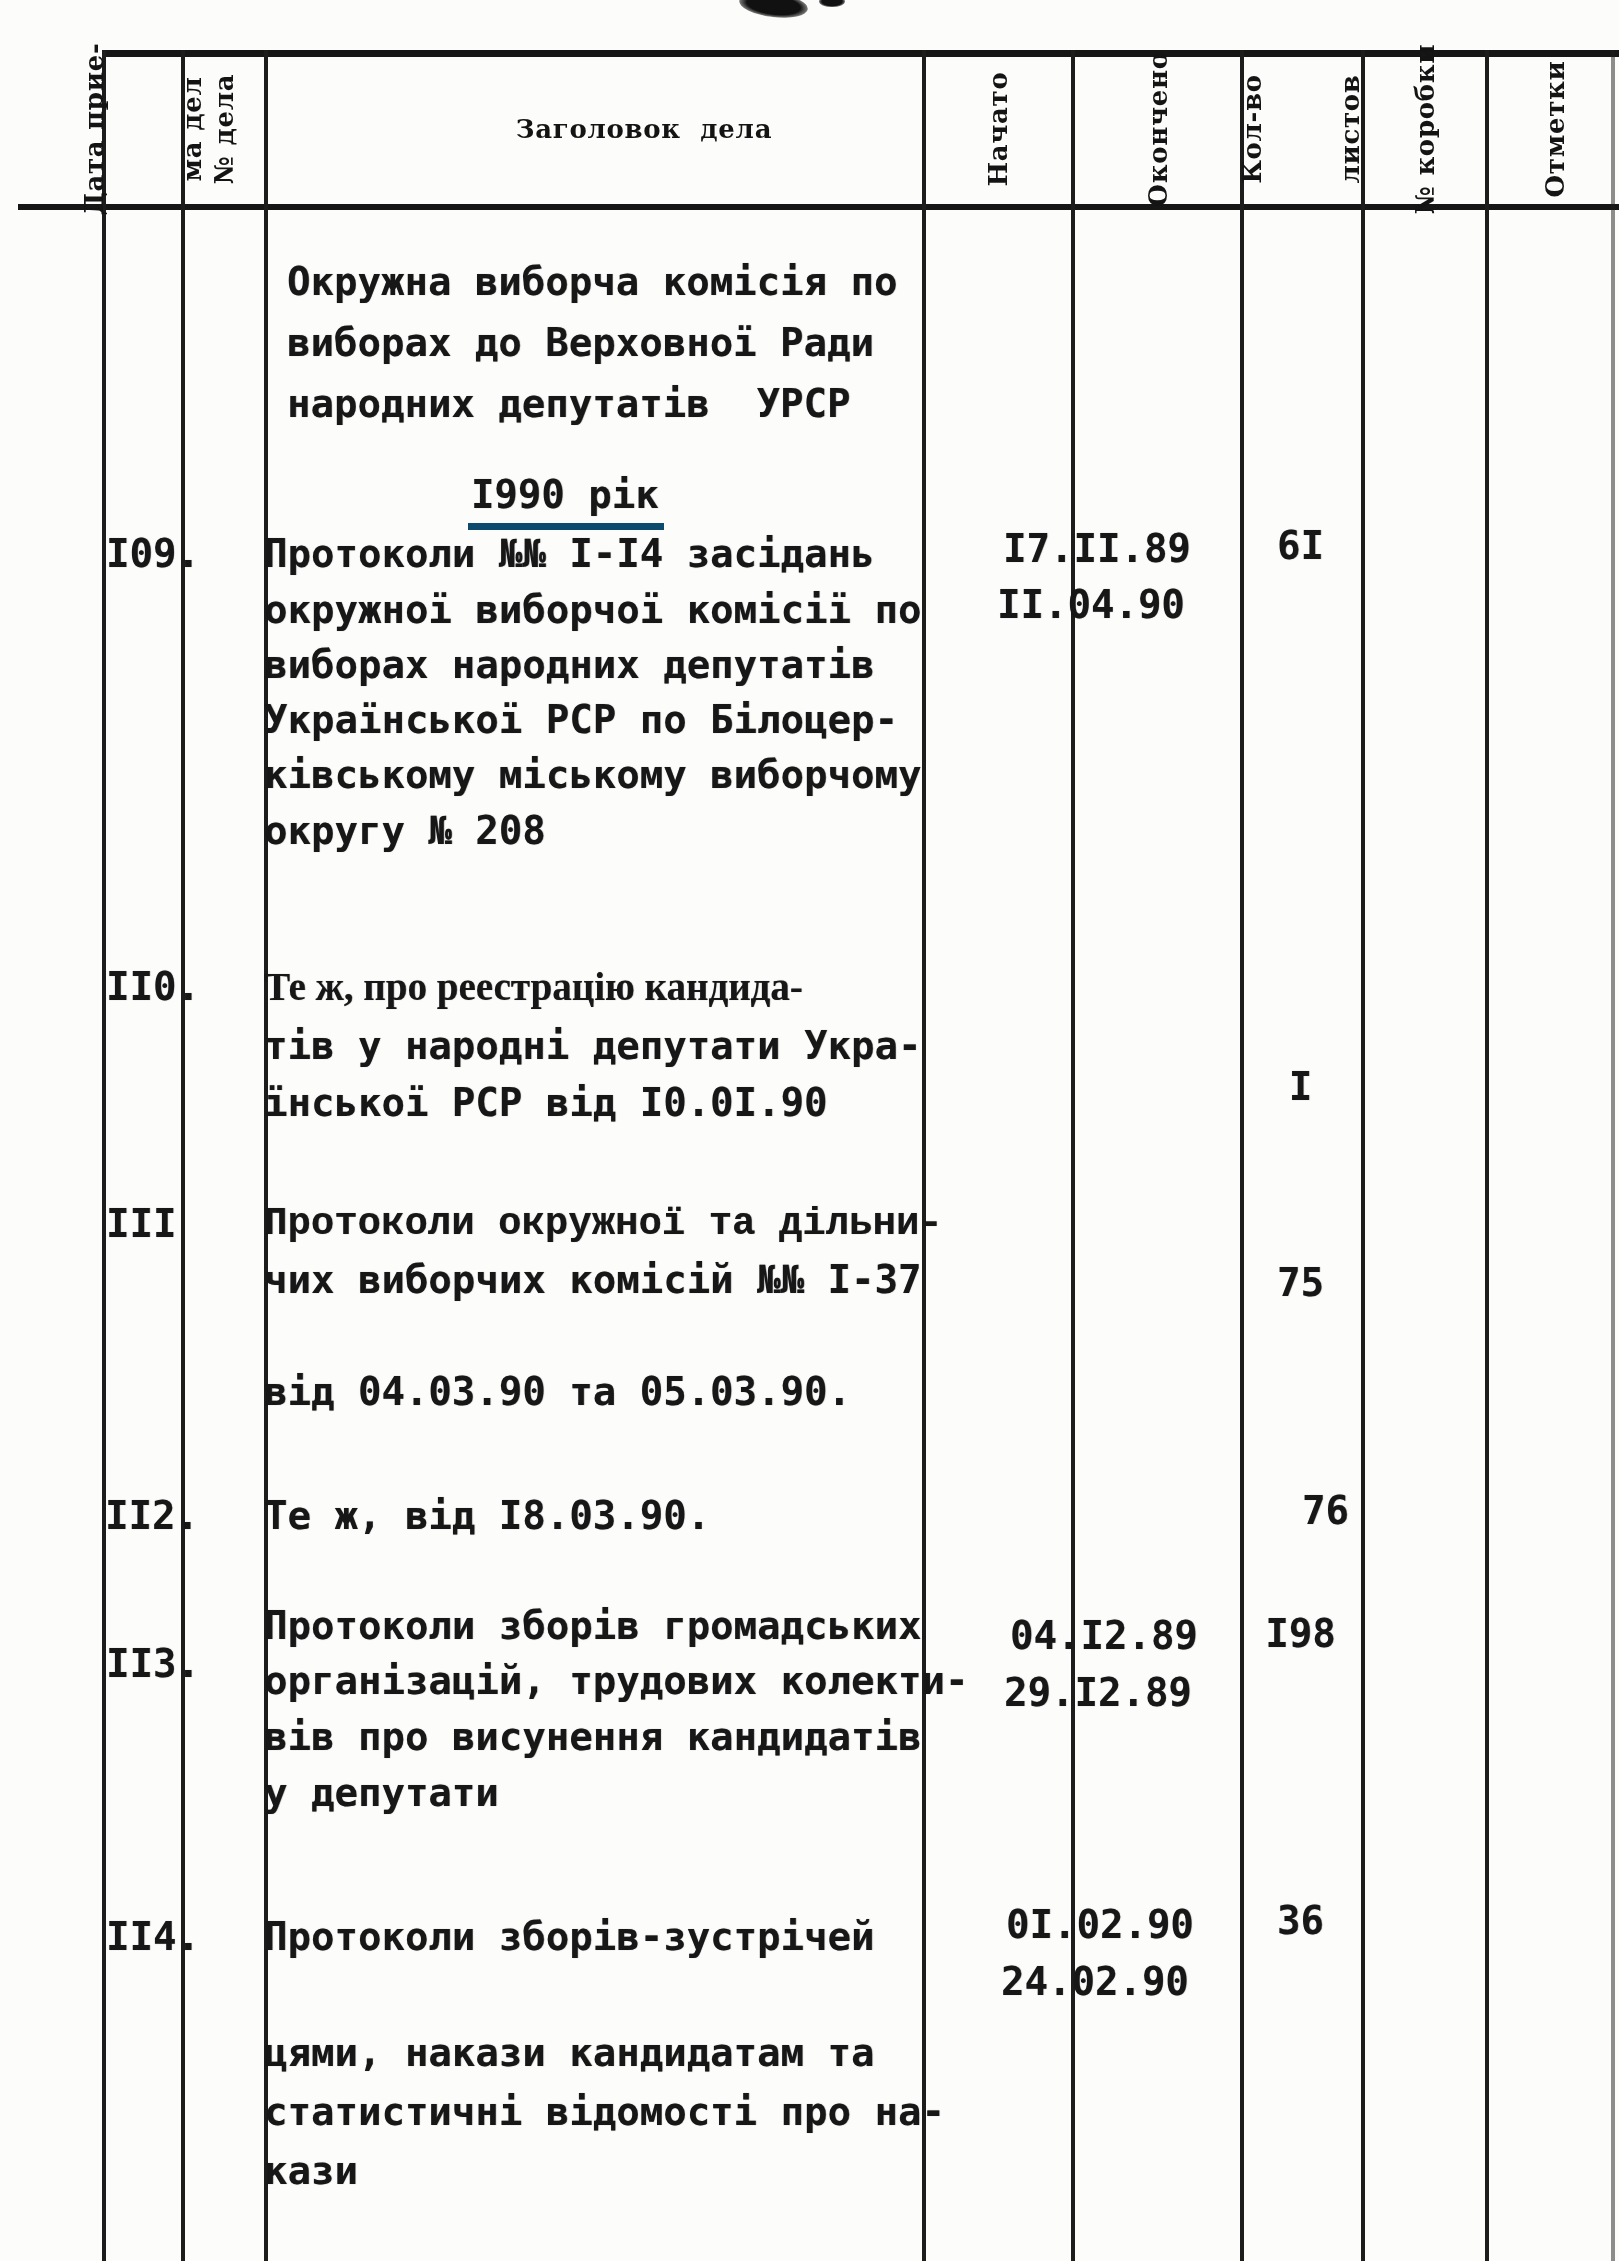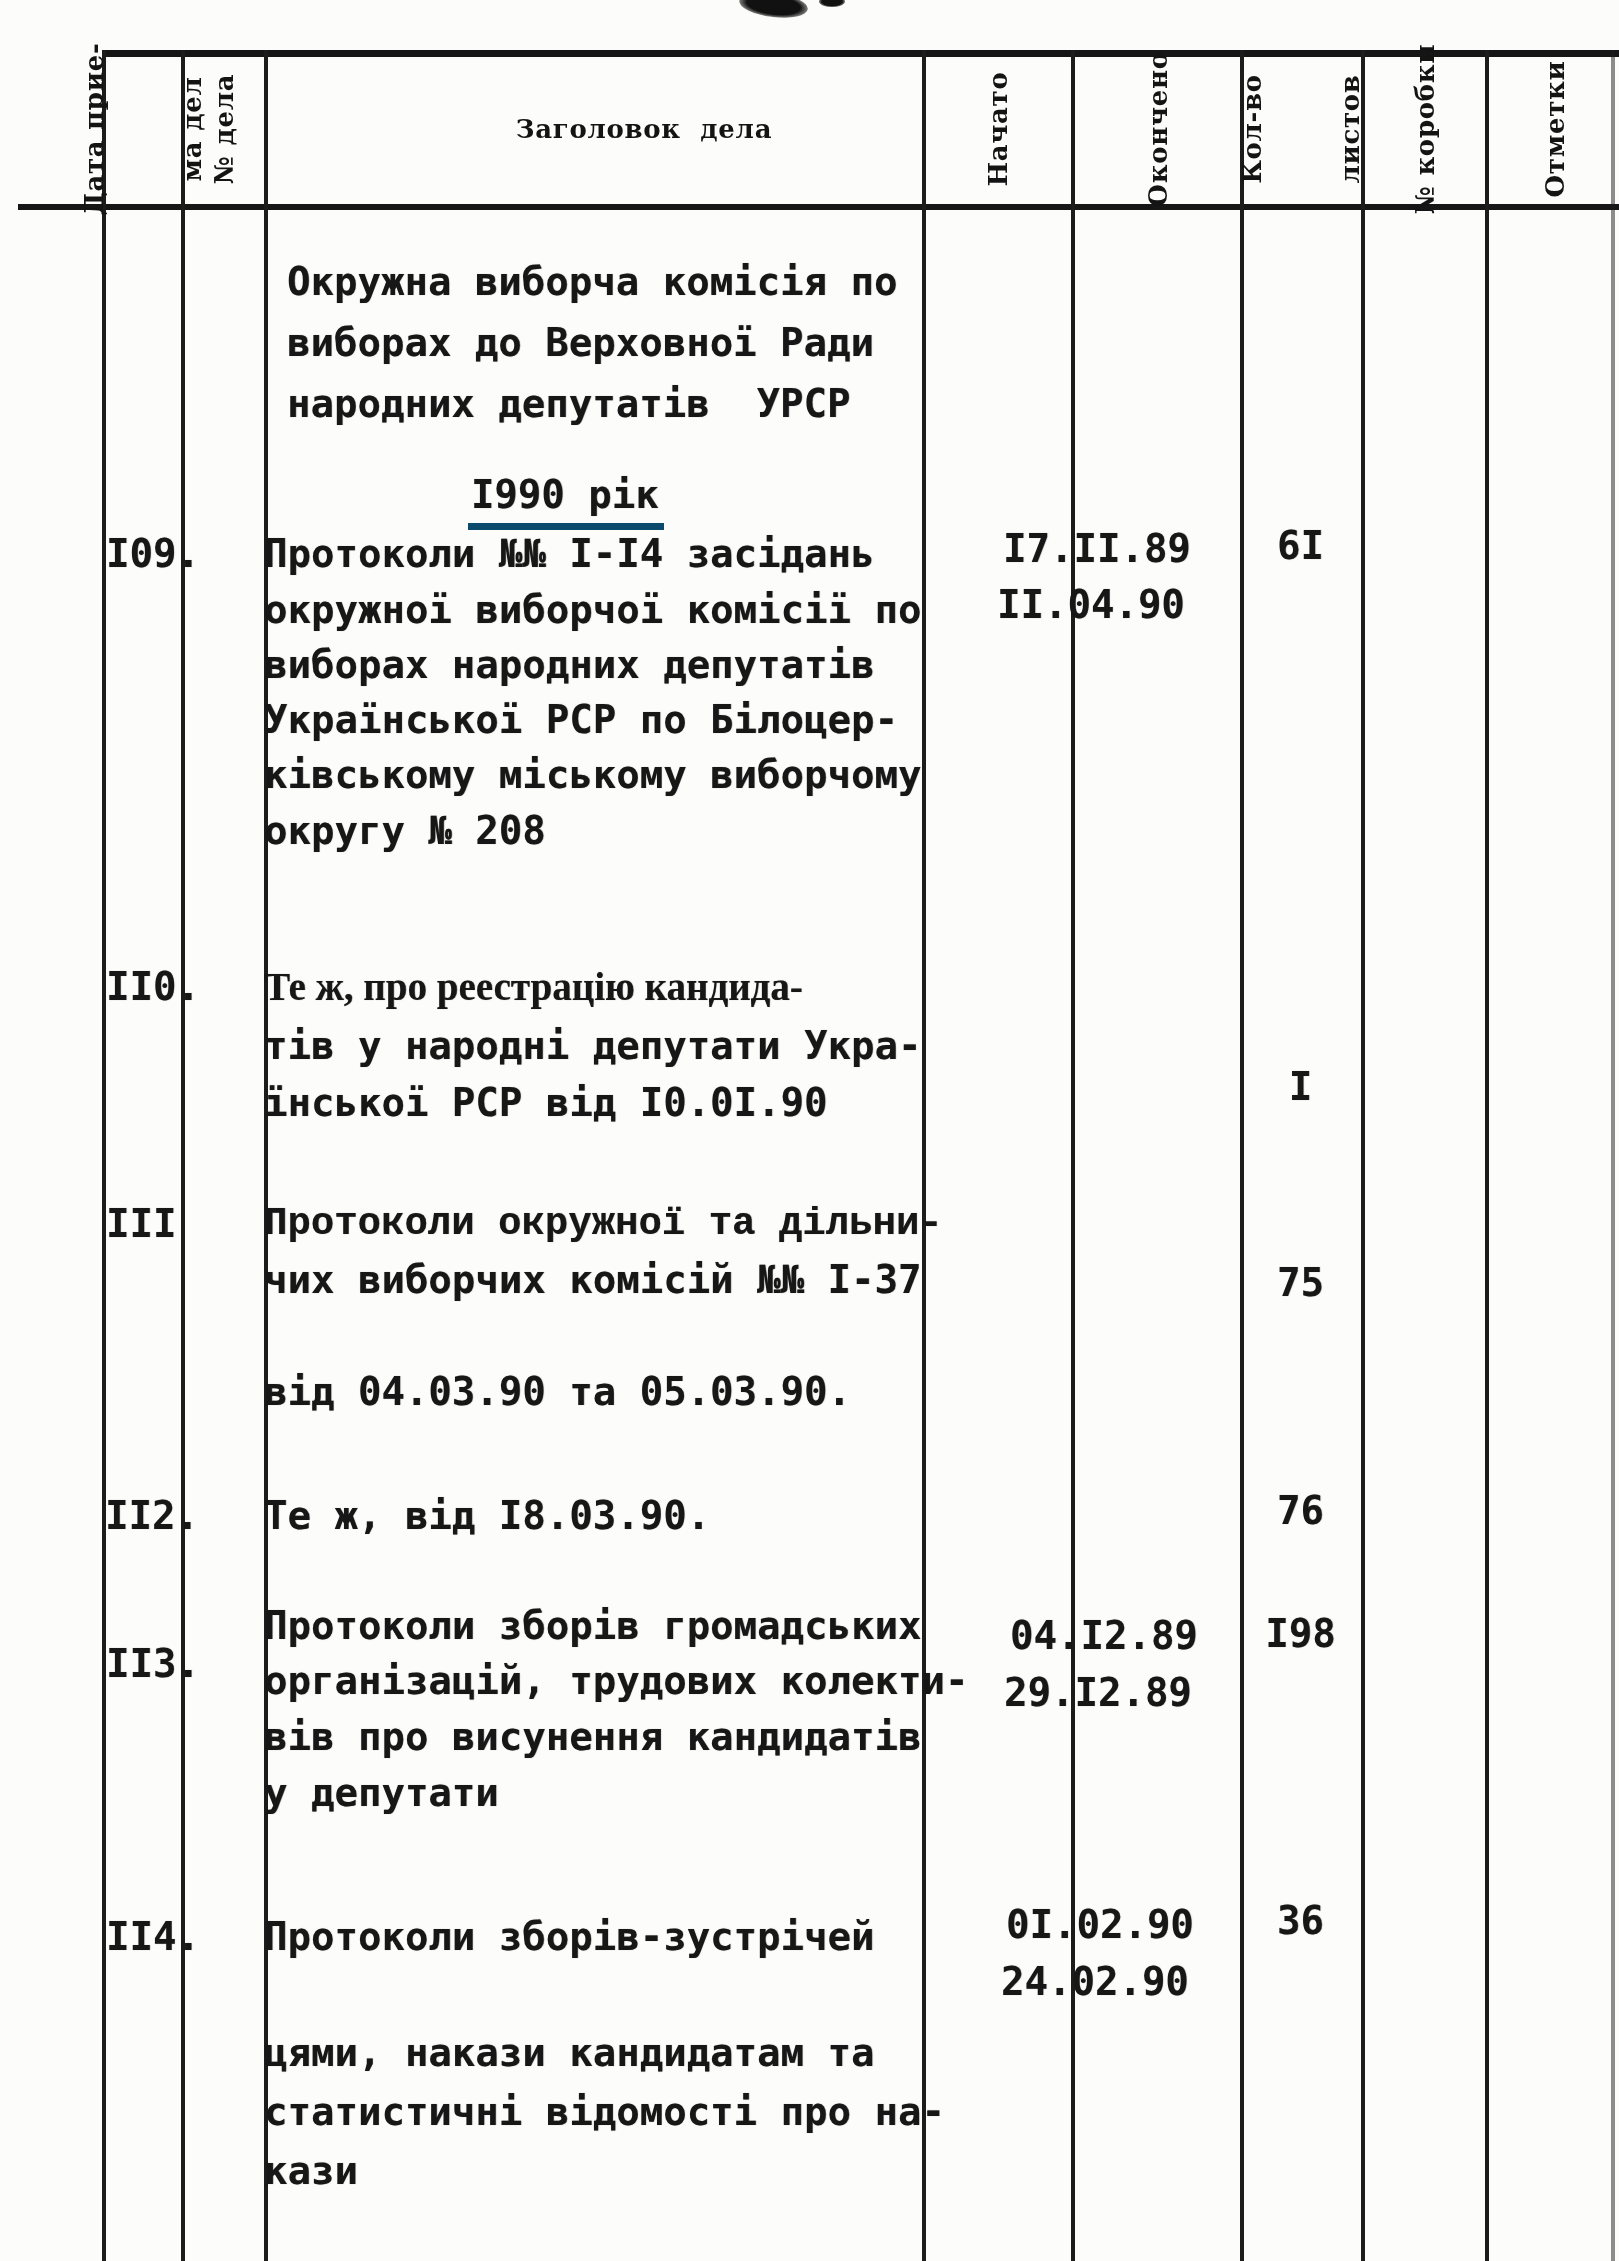--- a/index.html
+++ b/index.html
@@ -137,21 +137,21 @@
   <div class="typed sheets" style="top:1067px;">I</div>
 
   <div class="typed" style="left:106px; top:1204px;">III</div>
   <div class="typed" style="left:264px; top:1204px;font-family:Liberation Mono, monospace;">Протоколи окружної та дільни-</div>
   <div class="typed" style="left:264px; top:1260px;">чих виборчих комісій №№ I-37</div>
   <div class="typed" style="left:264px; top:1372px;">від 04.03.90 та 05.03.90.</div>
   <div class="typed sheets" style="top:1263px;">75</div>
 
   <div class="typed" style="left:105px; top:1496px;">II2.</div>
   <div class="typed" style="left:264px; top:1496px;">Те ж, від I8.03.90.</div>
-  <div class="typed sheets" style="top:1491px;">76</div>
+  <div class="typed sheets" style="top:1491px;margin-left:25px;">76</div>
 
   <div class="typed" style="left:106px; top:1606px;margin-top:38px;">II3.</div>
   <div class="typed" style="left:264px; top:1606px;">Протоколи зборів громадських</div>
   <div class="typed" style="left:264px; top:1661px;">організацій, трудових колекти-</div>
   <div class="typed" style="left:264px; top:1717px;">вів про висунення кандидатів</div>
   <div class="typed" style="left:264px; top:1773px;">у депутати</div>
   <div class="typed" style="left:1010px; top:1616px;">04.I2.89</div>
   <div class="typed" style="left:1004px; top:1673px;">29.I2.89</div>
   <div class="typed sheets" style="top:1614px;">I98</div>
 

